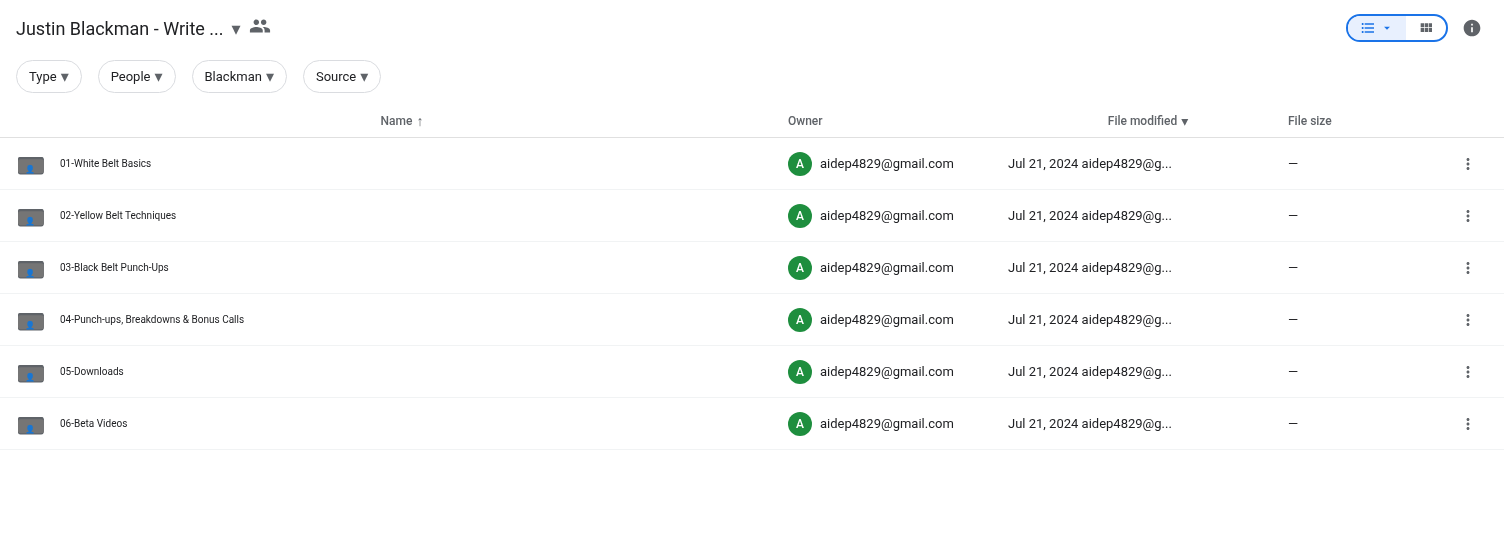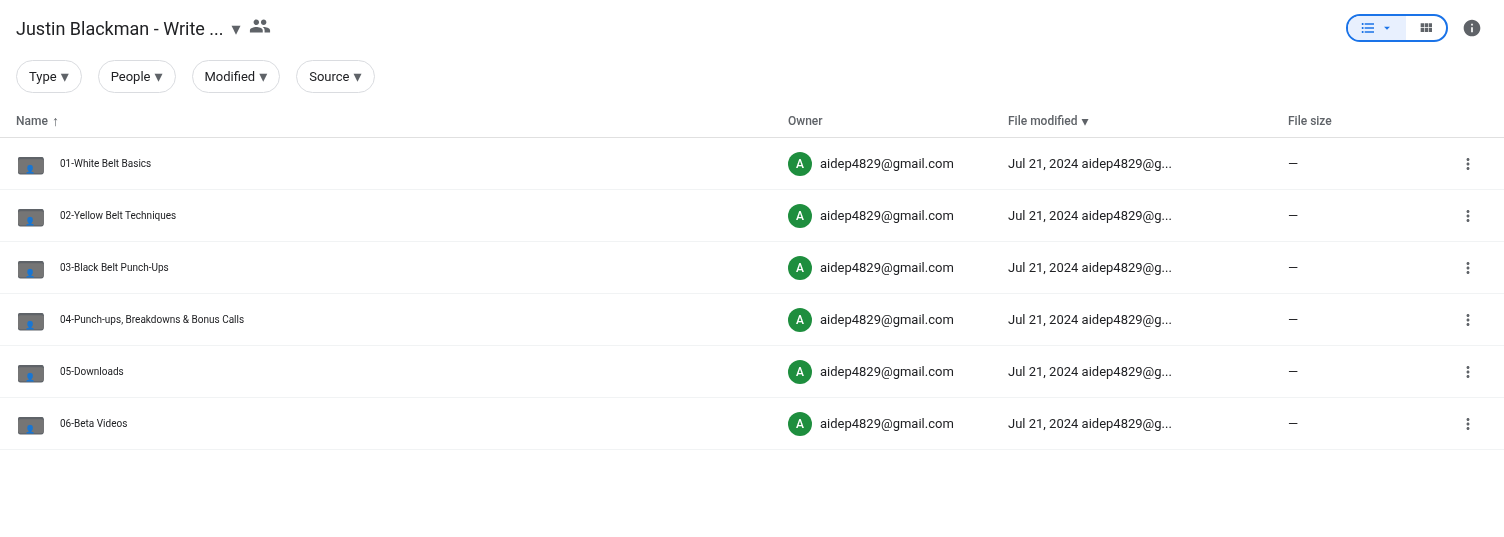--- a/index.html
+++ b/index.html
@@ -122,20 +122,21 @@
       font-size: 12px;
       color: #5f6368;
       font-weight: 500;
       display: flex;
       align-items: center;
       gap: 4px;
       user-select: none;
     }
     .col-header.sortable {
       cursor: pointer;
+      justify-content: center;
     }
     .col-header .sort-icon {
       font-size: 14px;
     }
 
     .table-row {
       display: grid;
       grid-template-columns: 1fr 220px 280px 160px 40px;
       padding: 0 16px;
       border-bottom: 1px solid #f1f3f4;
@@ -251,21 +252,21 @@
 <div class="filters">
 <button class="filter-btn">
       <span>Type</span>
       <span class="filter-chevron">▾</span>
     </button>
     <button class="filter-btn">
       <span>People</span>
       <span class="filter-chevron">▾</span>
     </button>
     <button class="filter-btn">
-      <span>Modified</span>
+      <span>Blackman</span>
       <span class="filter-chevron">▾</span>
     </button>
     <button class="filter-btn">
       <span>Source</span>
       <span class="filter-chevron">▾</span>
     </button>
   </div>
 
 <div class="table-container">
   <div class="table-header">

